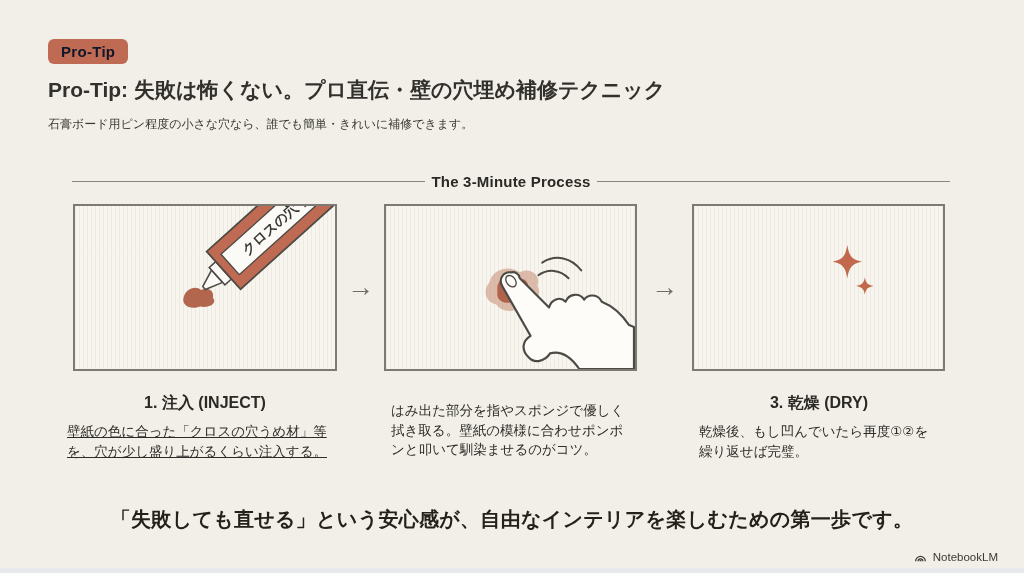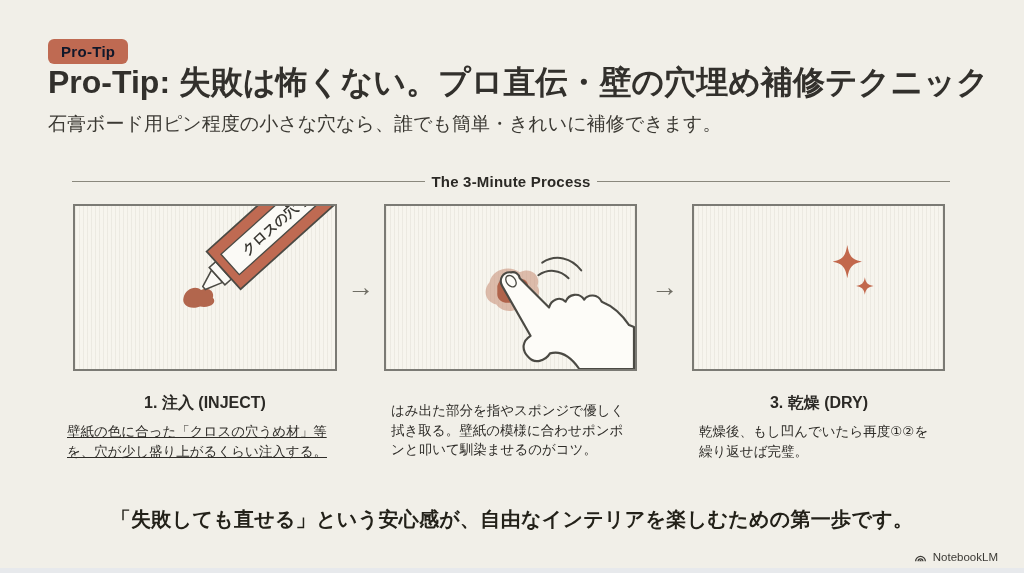--- a/index.html
+++ b/index.html
@@ -11,27 +11,27 @@
     color:#2e2c28;
   }
   .badge {
     position:absolute; left:48px; top:39px;
     background:#bf6a52; color:#0f172a;
     font-size:15px; font-weight:bold;
     padding:4px 13px; border-radius:6px;
     letter-spacing:0.3px;
   }
   .title {
-    position:absolute; left:48px; top:64px; width:930px;
-    font-size:32px; font-weight:bold; color:#32302c;
+    position:absolute; left:48px; top:72px; width:930px;
+    font-size:21px; font-weight:bold; color:#32302c;
     line-height:36px; white-space:nowrap;
   }
   .subtitle {
     position:absolute; left:48px; top:113px; width:900px;
-    font-size:19px; color:#3b3933; line-height:22px;
+    font-size:12px; color:#3b3933; line-height:22px;
   }
   .process-heading {
     position:absolute; left:72px; top:172px; width:878px; height:18px;
     display:flex; align-items:center; gap:6px;
   }
   .rule { flex:1; height:1px; background:#8a887d; }
   .heading-text {
     font-size:15px; font-weight:bold; color:#2b2925; white-space:nowrap;
     letter-spacing:0.2px;
   }

